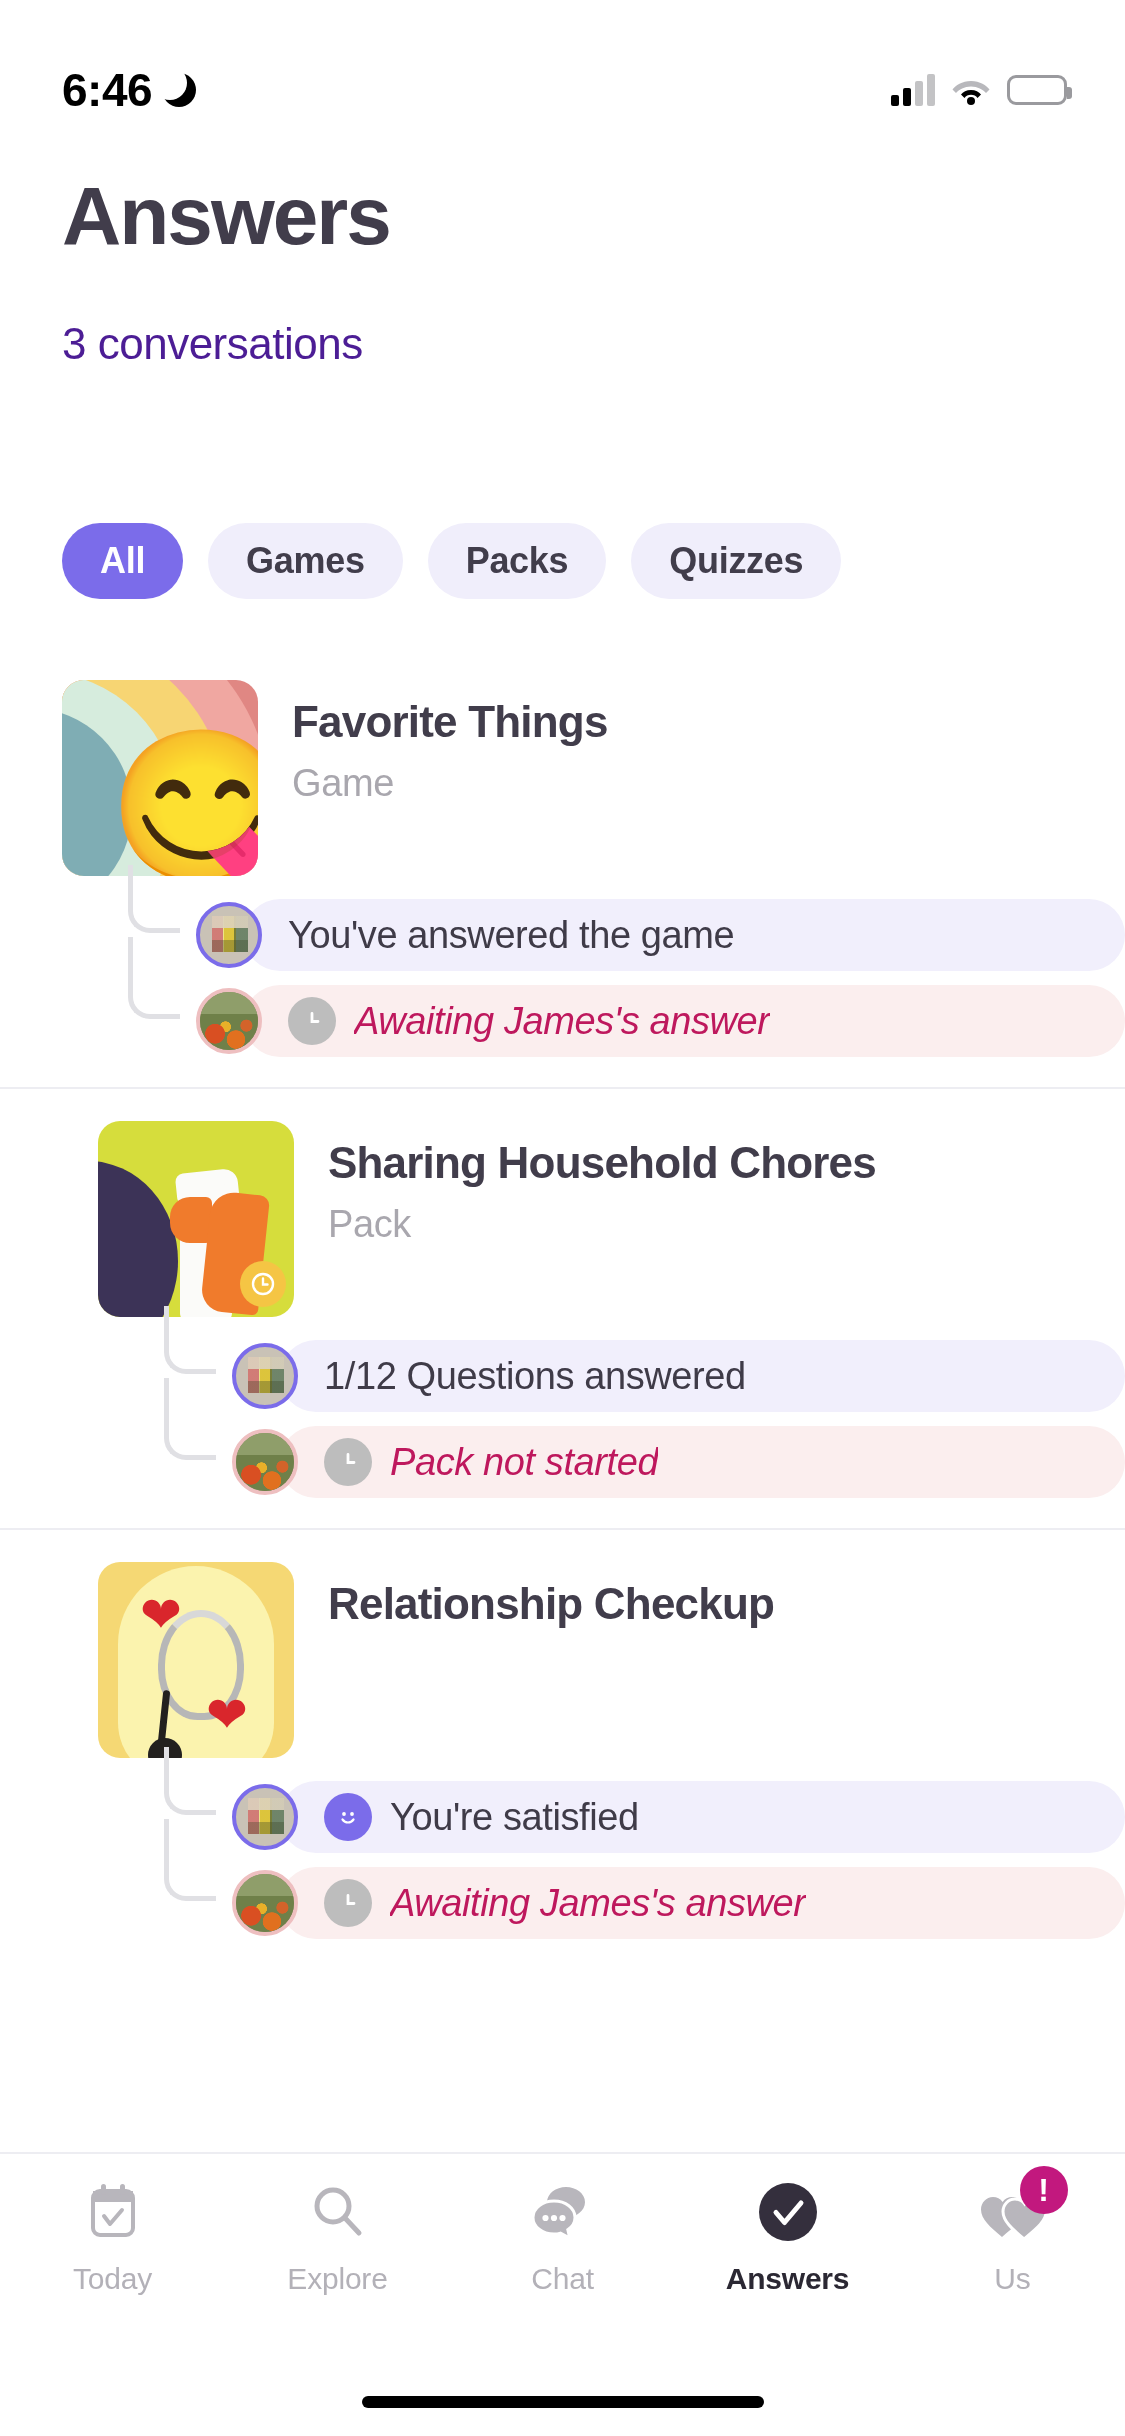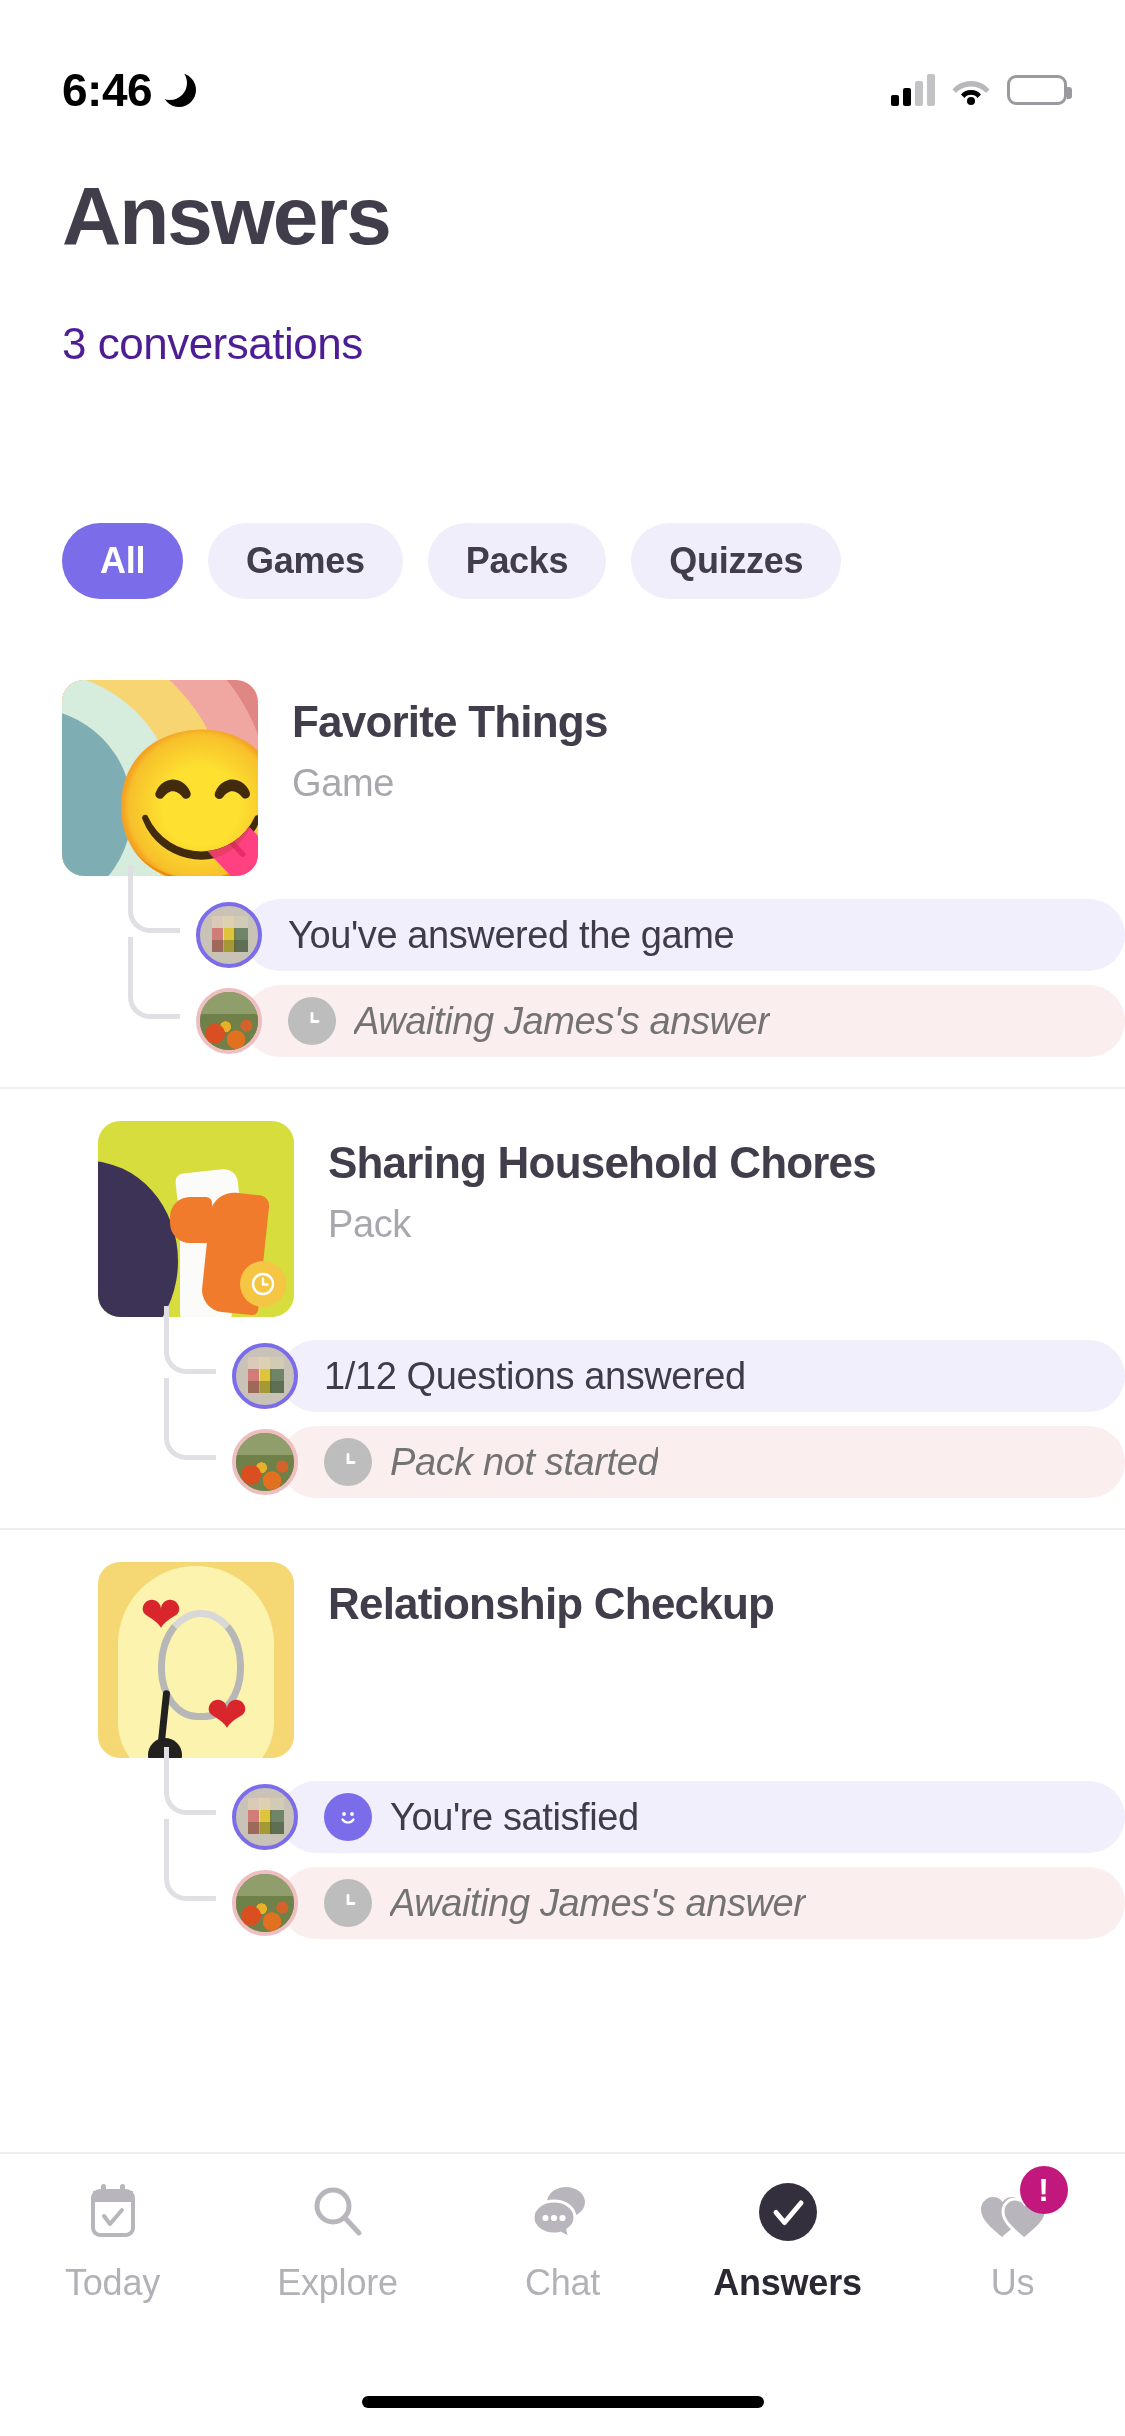--- a/index.html
+++ b/index.html
@@ -209,41 +209,41 @@
       linear-gradient(180deg,#8f9e6a 0 38%, #6f8049 38% 100%);
   }
   .bubble {
     flex:1 1 auto; height:72px; border-radius:36px;
     display:flex; align-items:center; gap:18px;
     margin-left:-18px; padding:0 30px 0 44px;
     font-size:38px; letter-spacing:-0.4px;
     color:#3f3b48; background:#f1effc;
     white-space:nowrap; overflow:hidden;
   }
-  .bubble.waiting { background:#fbeeee; color:#737373; font-style:italic; }
+  .bubble.waiting { background:#fbeeee; color:#be185d; font-style:italic; }
   .pill-icon {
     width:48px; height:48px; border-radius:50%; flex:0 0 48px;
     display:flex; align-items:center; justify-content:center;
   }
   .pill-icon.clock { background:#bdbdbd; }
   .pill-icon.smiley { background:#7b6cea; }
   .bubble-text { overflow:hidden; text-overflow:ellipsis; }
 
   
   .tabbar {
     position:absolute; left:0; right:0; bottom:0; height:284px;
     border-top:2px solid #ededf2; background:#fff;
   }
   .tabs { display:flex; height:196px; padding-top:26px; }
   .tab {
     flex:1; display:flex; flex-direction:column; align-items:center; gap:18px;
     position:relative;
   }
   .tab-icon { height:64px; display:flex; align-items:center; justify-content:center; position:relative; }
-  .tab-label { font-size:36px; color:#b3b1b8; letter-spacing:-0.2px; }
+  .tab-label { font-size:30px; color:#b3b1b8; letter-spacing:-0.2px; }
   .tab.active .tab-label { color:#2b2833; font-weight:600; }
   .badge {
     position:absolute; right:-22px; top:-14px;
     width:48px; height:48px; border-radius:50%; background:#c2187e;
     color:#fff; font-size:32px; font-weight:bold;
     display:flex; align-items:center; justify-content:center;
   }
   .home-indicator {
     position:absolute; left:50%; transform:translateX(-50%);
     bottom:28px; width:402px; height:12px; border-radius:6px; background:#000;

